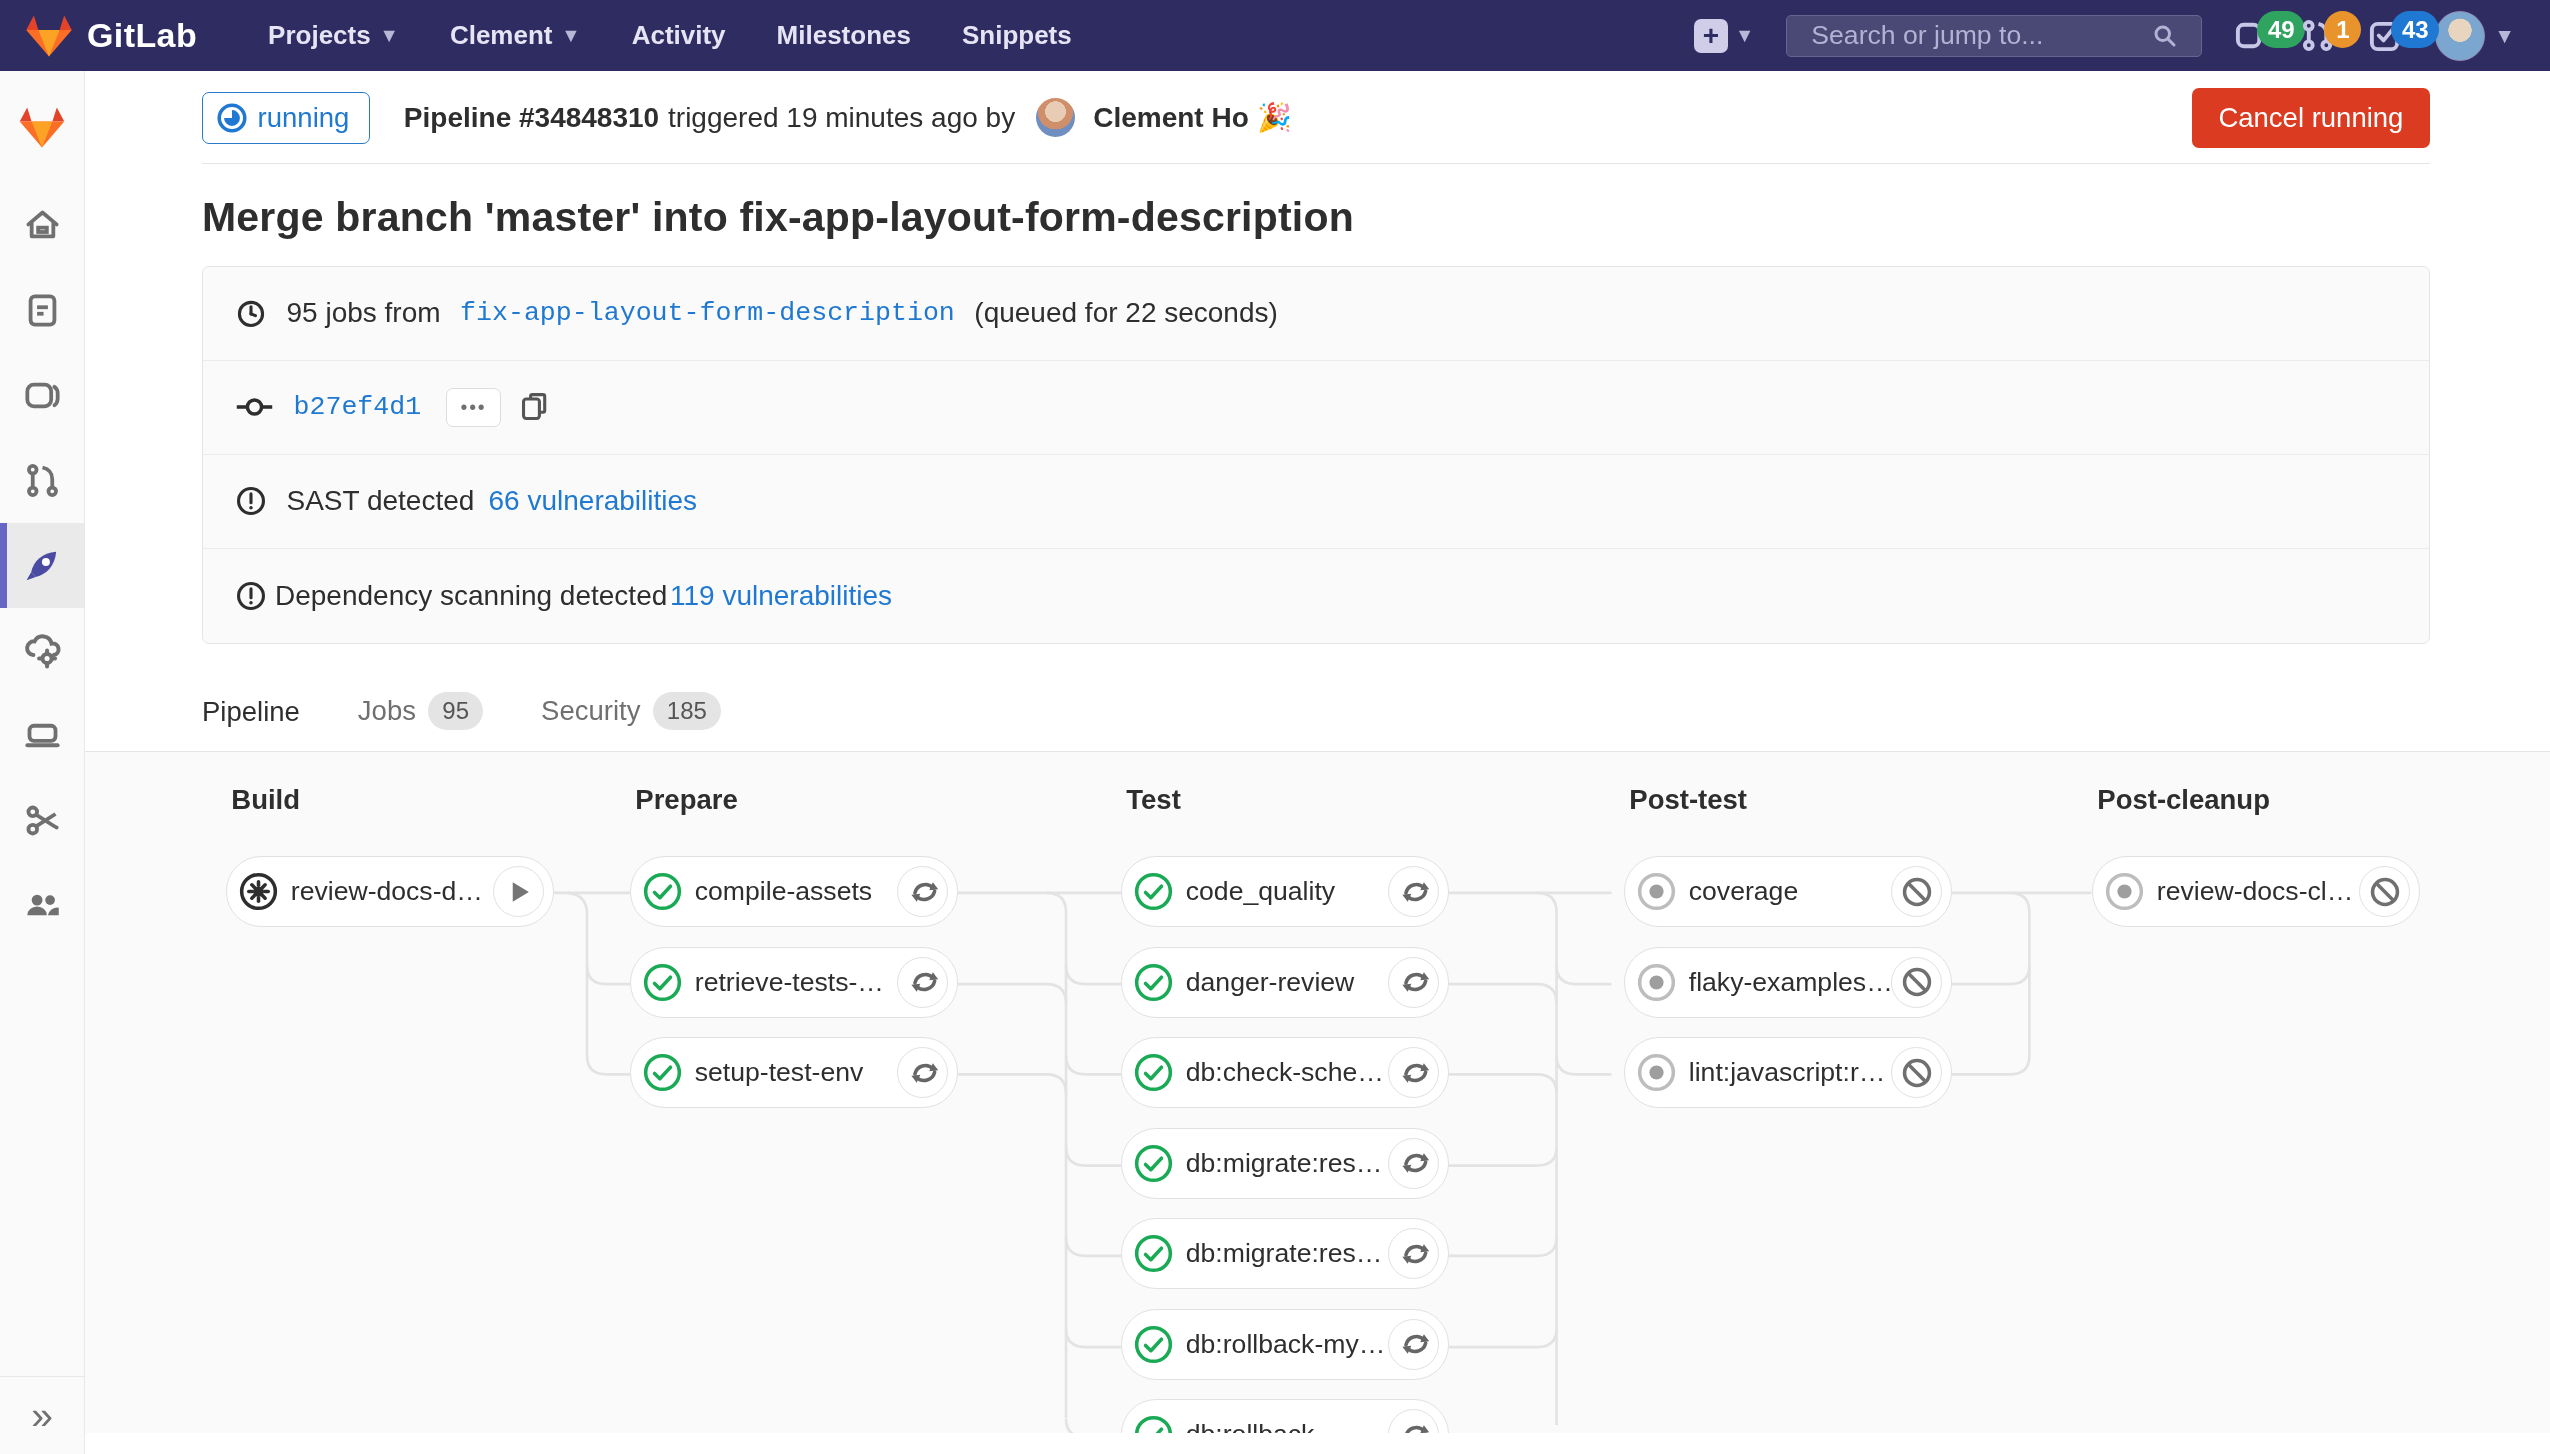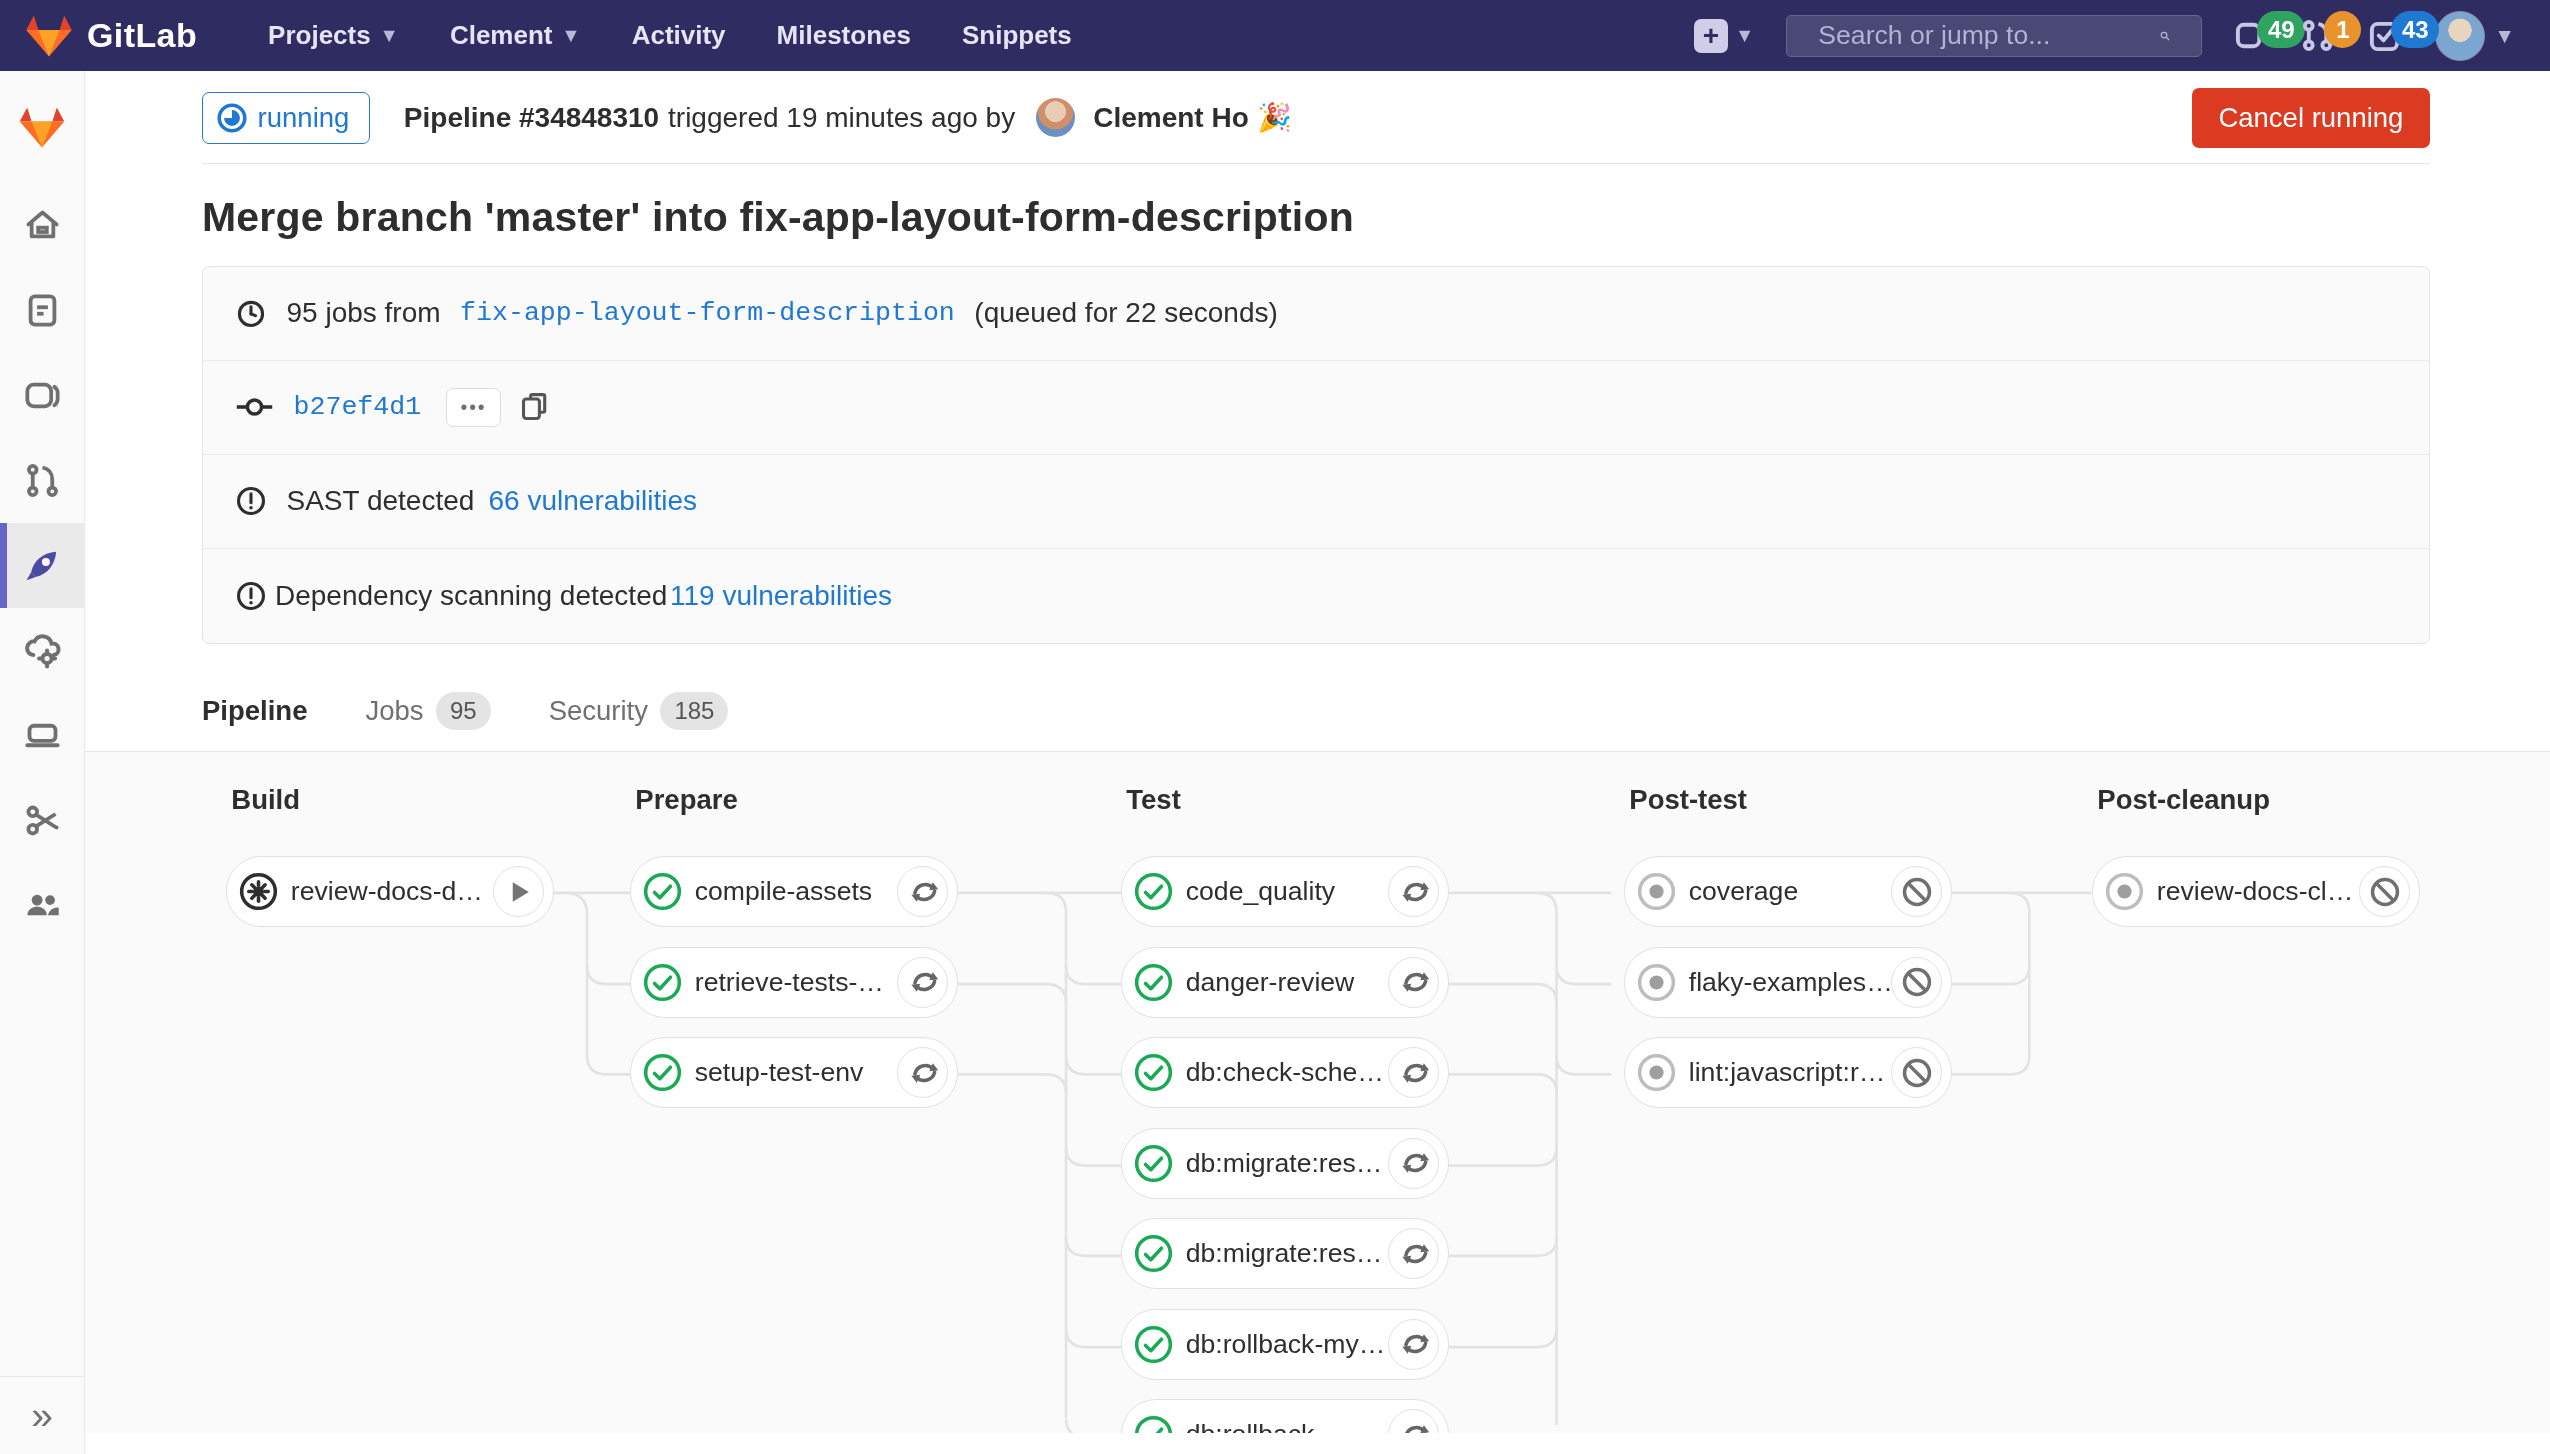--- a/index.html
+++ b/index.html
@@ -10,21 +10,21 @@
   .nav { height:71px; background:#2e2c61; display:flex; align-items:center; padding:0 35px 0 25px; }
   .brand { display:flex; align-items:center; cursor:pointer; }
   .brand-name { color:#fff; font-size:34px; font-weight:700; margin-left:14px; letter-spacing:0.4px; }
   .nav-links { display:flex; align-items:center; margin-left:71px; gap:51px; }
   .nav-link { color:#e6e4f4; font-size:26px; font-weight:700; text-decoration:none; display:flex; align-items:center; gap:8.9px; cursor:pointer; }
   .nav-caret { font-size:19.5px; color:#b9b7d8; }
   .nav-right { margin-left:auto; display:flex; align-items:center; gap:32px; }
   .plus-btn { display:flex; align-items:center; gap:7px; cursor:pointer; }
   .plusbox { width:34px; height:34px; background:#cfcde8; border-radius:7px; display:flex; align-items:center; justify-content:center; color:#2e2c61; font-size:28px; font-weight:700; line-height:1; }
   .searchbox { width:416px; height:42px; background:#4a4875; border:1.8px solid #67658f; border-radius:5px;
-     display:flex; align-items:center; padding:0 31px; }
+     display:flex; align-items:center; padding:0 24px; }
   .searchbox input { flex:1; background:transparent; border:none; outline:none; color:#c6c4e2; font-size:26.6px; font-family:"Liberation Sans",sans-serif; }
   .searchbox input::placeholder { color:#b3b1d4; }
   .nav-icn { position:relative; display:flex; align-items:center; cursor:pointer; }
   .cnt-badge { position:absolute; left:23px; top:-7px; min-width:41px; height:37px; border-radius:19.5px; color:#fff;
      font-size:24px; font-weight:700; display:flex; align-items:center; justify-content:center; padding:0 10.6px; }
   .b-green { background:#2fa360; }
   .b-orange { background:#e8932c; min-width:37px; border-radius:50%; padding:0; width:37px; }
   .b-blue { background:#1f78d1; }
   .avatar { width:50px; height:50px; border-radius:50%; background:radial-gradient(circle at 50% 38%, #e8d5c0 0 30%, #7ba6cf 31% 100%); border:1.8px solid #8e8cb5; }
   .avatar-caret { color:#b9b7d8; font-size:21px; margin-left:8.9px; }
@@ -66,21 +66,21 @@
   .sum-row { height:94px; display:flex; align-items:center; padding:0 32px; border-bottom:1.8px solid #ececec; font-size:28px; gap:19.5px; }
   .sum-row:last-child { border-bottom:none;gap:8px; }
   .link { color:#1f78d1; text-decoration:none; cursor:pointer; }
   .mono { font-family:"Liberation Mono", monospace; font-size:26.6px; }
   .dots-btn { background:#fff; border:1.8px solid #ddd; border-radius:7px; height:39px; width:55px; color:#707070;
      font-size:19.5px; letter-spacing:1.8px; display:flex; align-items:center; justify-content:center; cursor:pointer; margin-left:5.3px; }
   .icon-btn { background:transparent; border:none; cursor:pointer; display:flex; align-items:center; }
 
   .tabs-row { margin-top:48px; display:flex; gap:58px; }
   .tab { display:flex; align-items:center; gap:12.4px; font-size:27.5px; color:#707070; padding-bottom:21px; cursor:pointer; }
-  .tab.active { color:#2e2e2e; font-weight:700; border-bottom:7px solid #0ea5e9; margin-bottom:-7px; }
+  .tab.active { color:#2e2e2e; font-weight:400; border-bottom:4px solid #0ea5e9; margin-bottom:-7px; }
   .tab-badge { background:#e4e4e4; color:#555; border-radius:23px; font-size:24px; padding:5.3px 14px; font-weight:400; }
 
   
   .graph-section { position:relative; border-top:1.8px solid #e5e5e5; background:#fafafa; height:682px; overflow:hidden; }
   .connectors { position:absolute; left:0; top:0; }
   .stage { position:absolute; top:32px; }
   .stage-name { font-size:27.5px; font-weight:700; margin-left:5.3px; }
   .jobs { margin-top:40px; display:flex; flex-direction:column; gap:19.5px; }
   .job { width:328px; height:71px; background:#fff; border:1.8px solid #e1e1e1; border-radius:35px;
      display:flex; align-items:center; padding:0 8.9px 0 12.4px; position:relative; cursor:pointer; }

